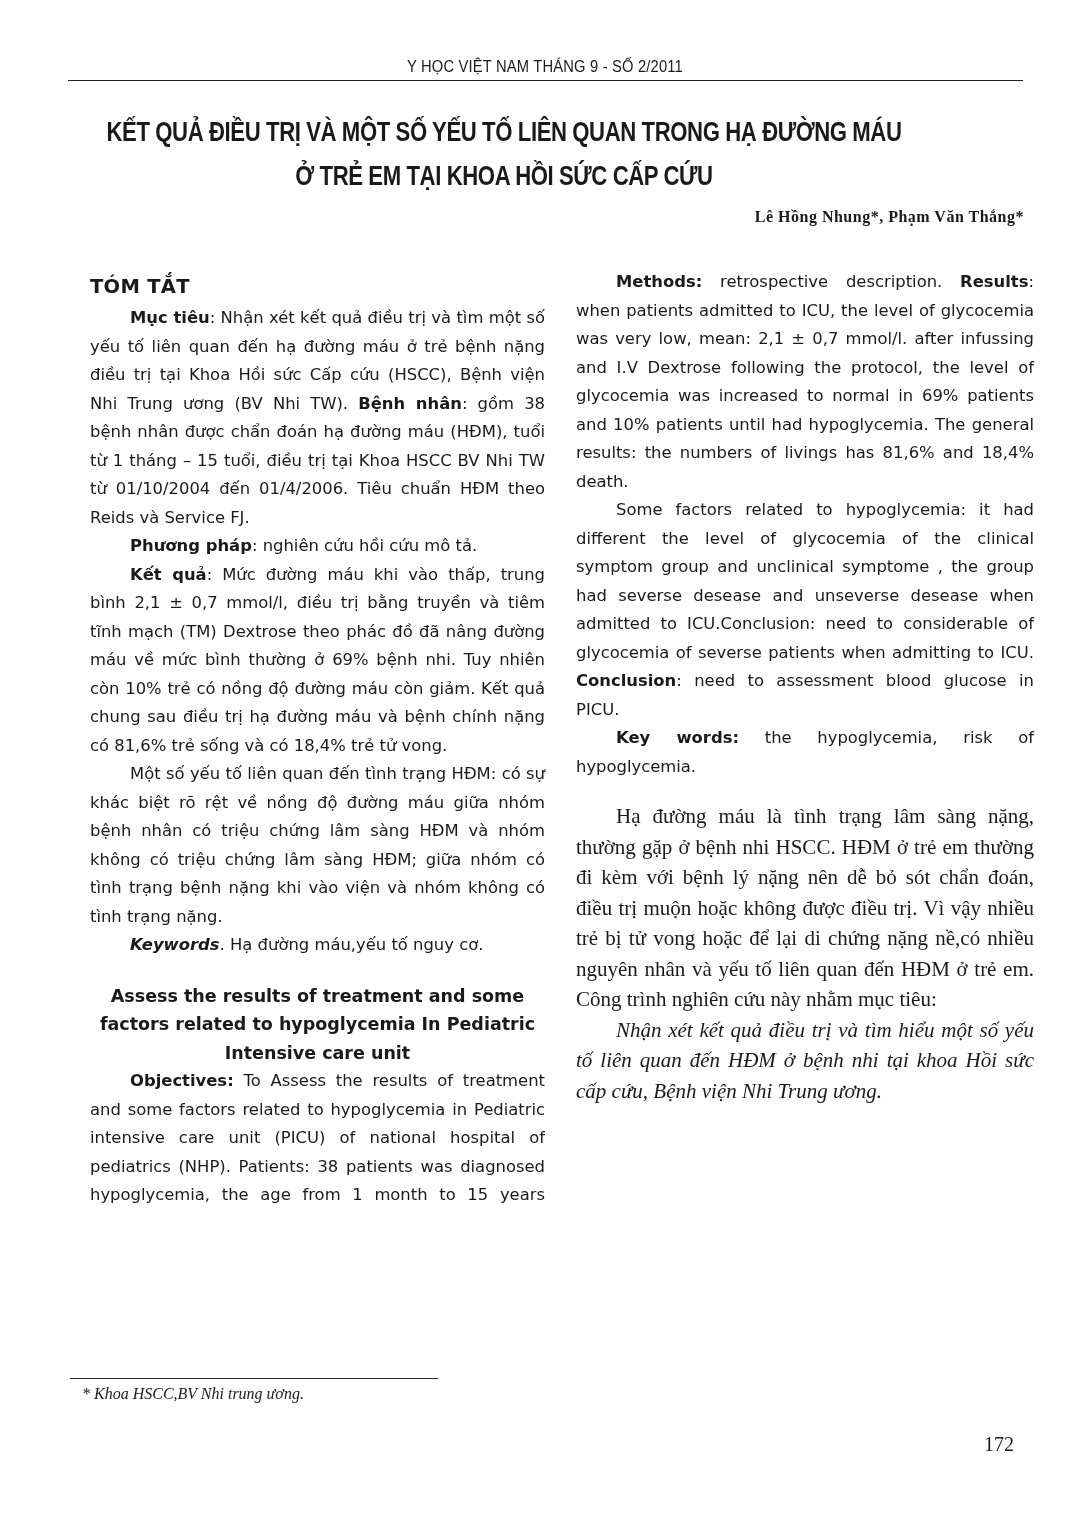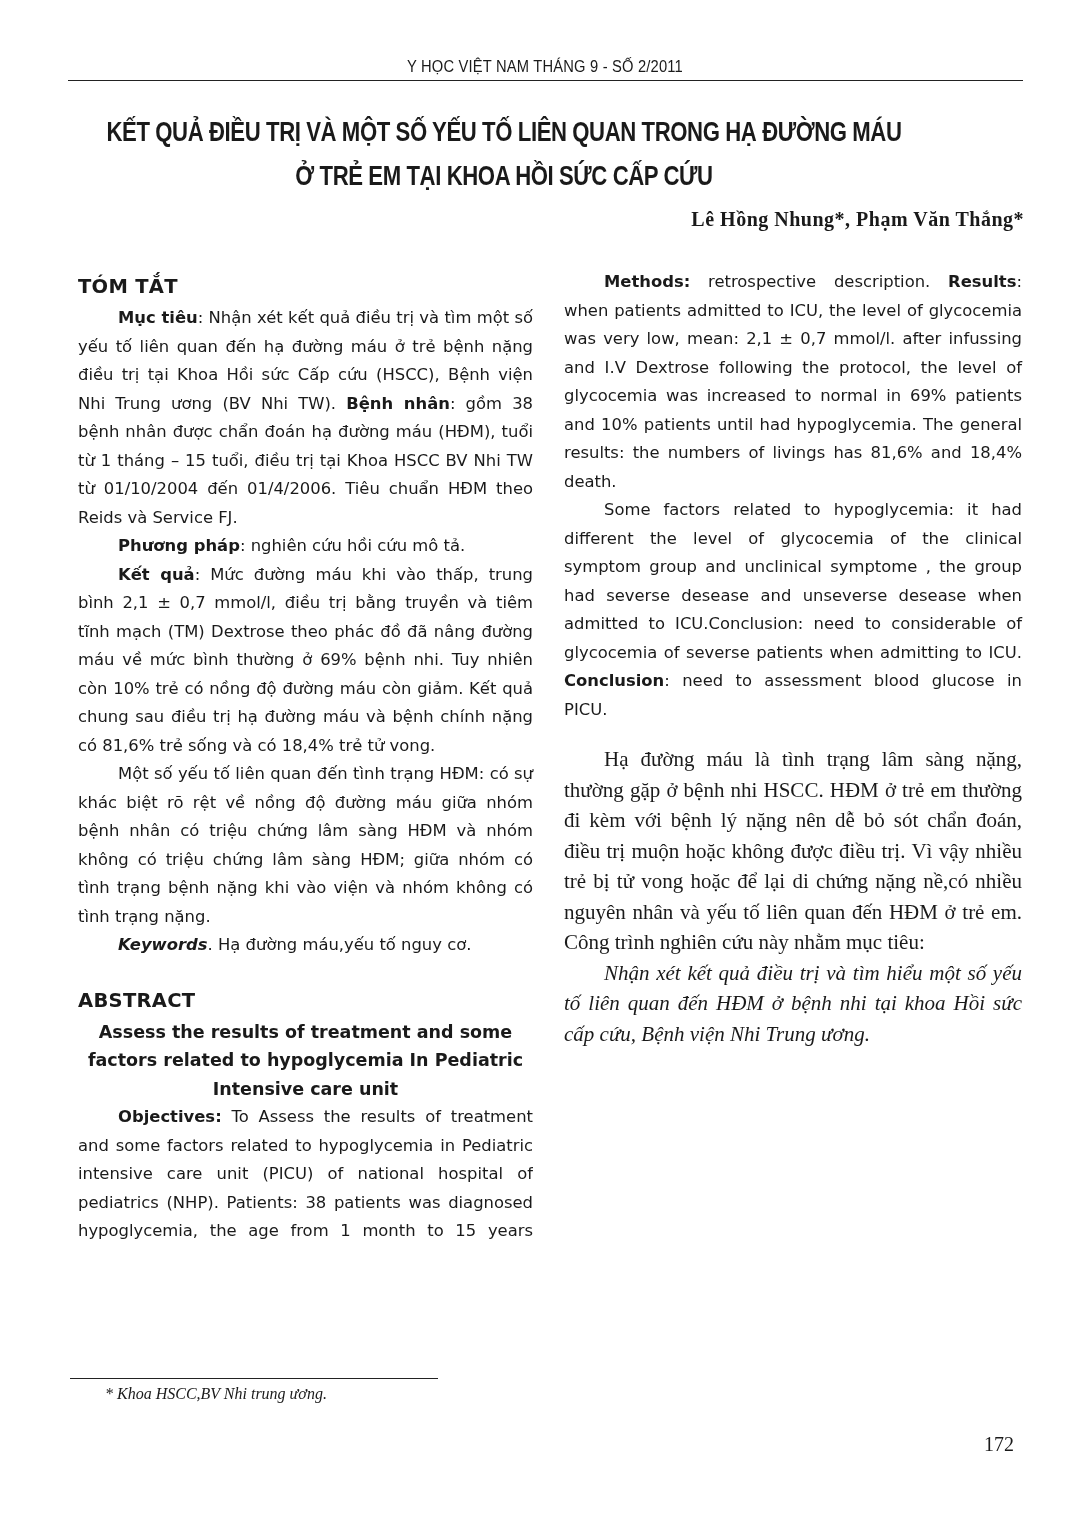--- a/index.html
+++ b/index.html
@@ -47,29 +47,30 @@
       letter-spacing: -0.5px;
     }
     .main-title div {
       transform: scaleX(0.82);
     }
     .authors {
       position: absolute;
       top: 208px;
       right: 66px;
       font-family: "Liberation Serif", serif;
-      font-size: 20px;
+      font-size: 16px;
       font-weight: bold;
       letter-spacing: 0.5px;
     }
     .col {
       position: absolute;
       top: 268px;
       font-size: 16.4px;
       line-height: 28.5px;
+      margin-left: 12px;
     }
     .col-left {
       left: 78px;
       width: 455px;
     }
     .col-right {
       left: 564px;
       width: 458px;
       top: 268px;
     }
@@ -116,21 +117,20 @@
       width: 368px;
       border-top: 1.5px solid #222;
     }
     .footnote {
       position: absolute;
       top: 1385px;
       left: 82px;
       font-family: "Liberation Serif", serif;
       font-style: italic;
       font-size: 16px;
-      margin-left: 23px;
     }
     .page-number {
       position: absolute;
       top: 1433px;
       left: 984px;
       font-family: "Liberation Serif", serif;
       font-size: 20px;
     }
   </style>
 </head>
@@ -155,32 +155,32 @@
 
   <p class="indent"><span class="b">Kết quả</span><span>: Mức đường máu khi vào thấp, trung bình 2,1 ± 0,7 mmol/l, điều trị bằng truyền và tiêm tĩnh mạch (TM) Dextrose theo phác đồ đã nâng đường máu về mức bình thường ở 69% bệnh nhi. Tuy nhiên còn 10% trẻ có nồng độ đường máu còn giảm. Kết quả chung sau điều trị hạ đường máu và bệnh chính nặng có 81,6% trẻ sống và có 18,4% trẻ tử vong.</span></p>
 
   <p class="indent">Một số yếu tố liên quan đến tình trạng HĐM: có sự khác biệt rõ rệt về nồng độ đường máu giữa nhóm bệnh nhân có triệu chứng lâm sàng HĐM và nhóm không có triệu chứng lâm sàng HĐM; giữa nhóm có tình trạng bệnh nặng khi vào viện và nhóm không có tình trạng nặng.</p>
 
 
   <p class="indent"><span class="bi">Keywords</span><span>. Hạ đường máu,yếu tố nguy cơ.</span></p>
 
   <div class="gap-abstract"></div>
 
-  <div class="section-heading">ABSTRACT</div>
   <div class="abstract-title">Assess the results of treatment and some factors related to hypoglycemia In Pediatric Intensive care unit</div>
 
   <p class="indent" style="height:142px; overflow:hidden;"><span class="b">Objectives:</span><span> To Assess the results of treatment and some factors related to hypoglycemia in Pediatric intensive care unit (PICU) of national hospital of pediatrics (NHP). Patients: 38 patients was diagnosed hypoglycemia, the age from 1 month to 15 years treated in PICU of NHP, from october 1</span></p>
 </div>
 
 <div class="col col-right">
 
   <p class="indent"><span class="b">Methods:</span><span> retrospective description. </span><span class="b">Results</span><span>: when patients admitted to ICU, the level of glycocemia was very low, mean: 2,1 ± 0,7 mmol/l. after infussing and I.V  Dextrose following the protocol, the level of glycocemia was increased to normal in 69% patients and 10% patients until had hypoglycemia. The general results: the numbers of livings has 81,6% and 18,4% death.</span></p>
 
   <p class="indent"><span>Some factors related to hypoglycemia: it had different  the level of glycocemia  of  the clinical symptom  group  and unclinical symptome  , the group had severse desease  and  unseverse desease when admitted to ICU.Conclusion:  need to considerable of glycocemia of severse patients when admitting to ICU. </span><span class="b">Conclusion</span><span>: need to assessment blood glucose in PICU.</span></p>
 
+  <p class="indent"><span class="b">Key words:</span><span> the hypoglycemia, risk of hypoglycemia.</span></p>
 
   <div class="gap-section"></div>
 
 
   <div class="serif-body">
     <p class="indent">Hạ đường máu là tình trạng lâm sàng nặng, thường gặp ở bệnh nhi HSCC. HĐM ở trẻ em thường đi kèm với bệnh lý nặng nên dễ bỏ sót chẩn đoán, điều trị muộn hoặc không được điều trị. Vì vậy nhiều trẻ bị tử vong hoặc để lại di chứng nặng nề,có nhiều nguyên nhân và yếu tố liên quan đến HĐM ở trẻ em. Công trình nghiên cứu này nhằm mục tiêu:</p>
     <p class="indent it">Nhận xét kết quả điều trị và tìm hiểu một số yếu tố liên quan đến HĐM ở bệnh nhi tại khoa Hồi sức cấp cứu, Bệnh viện Nhi Trung ương.</p>
   </div>
 </div>
 

